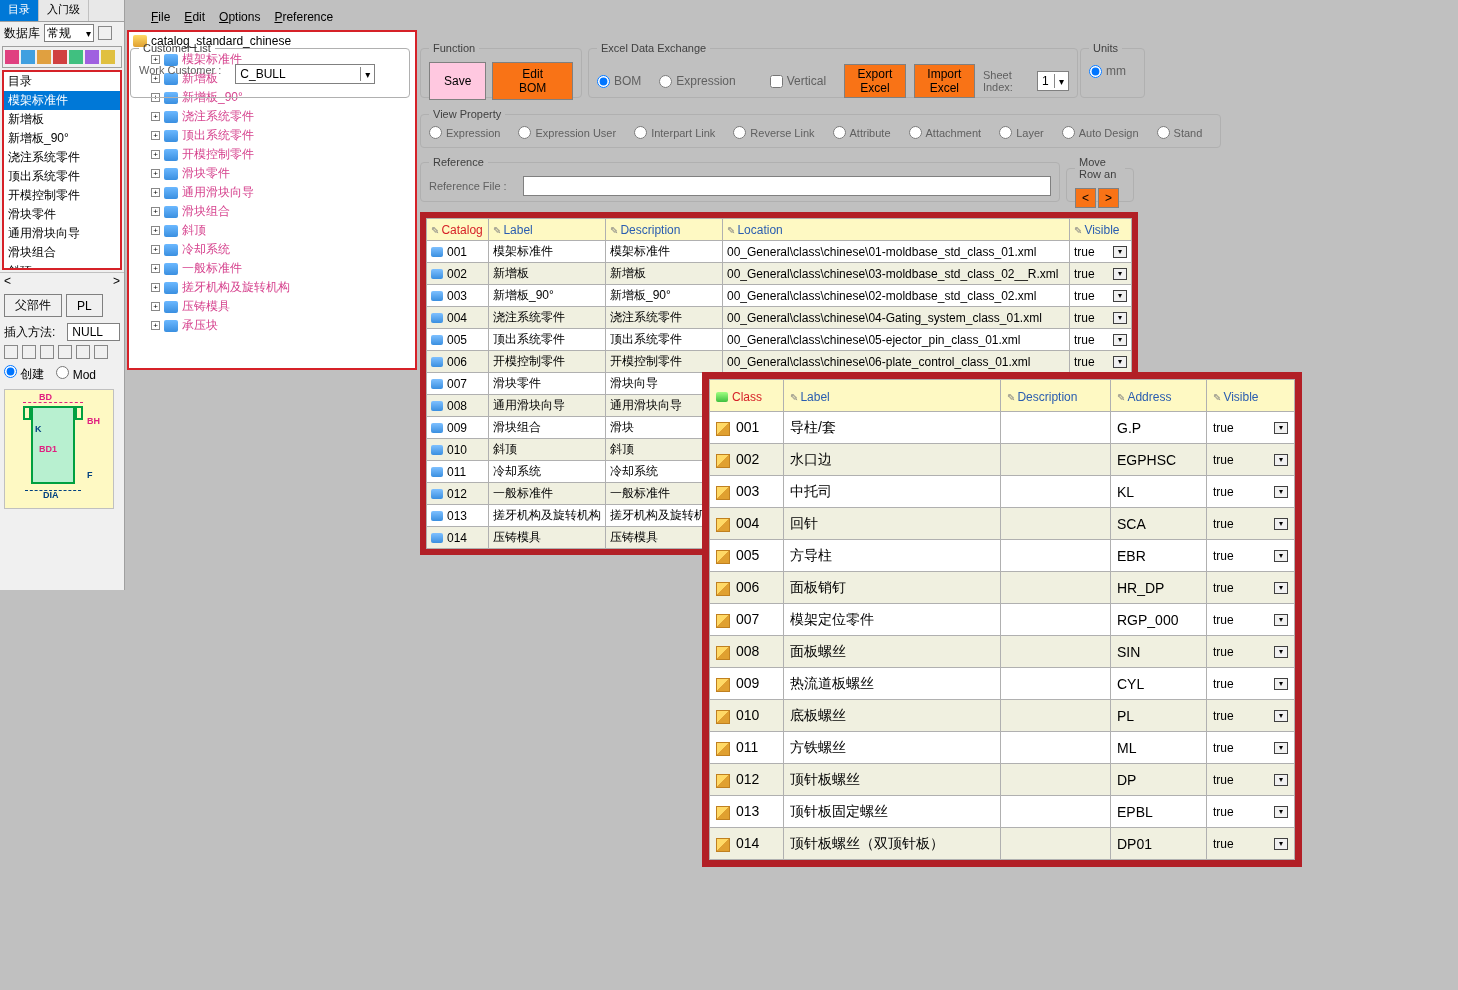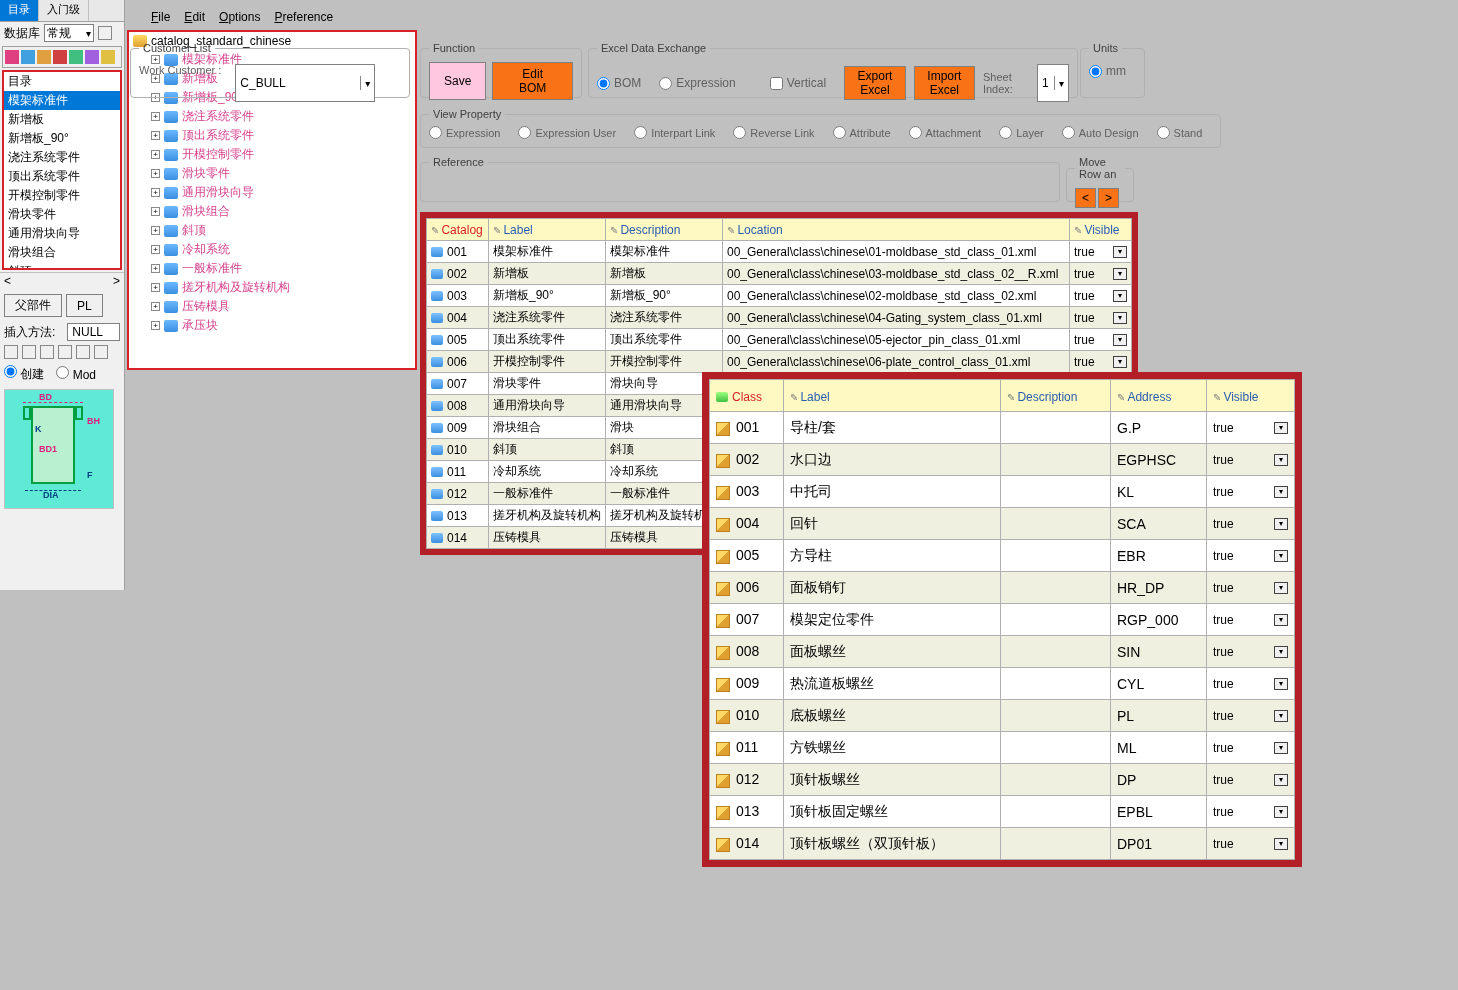--- a/index.html
+++ b/index.html
@@ -17,21 +17,21 @@
 .listbox { border: 2px solid #d62128; margin: 2px; background: #fff; height: 200px; overflow: hidden; position: relative; }
 .listbox .item { padding: 1px 4px; font-size: 12px; white-space: nowrap; }
 .listbox .item.selected { background: #0078d7; color: #fff; }
 .scroll-bottom { height: 16px; background: #f0f0f0; border-top: 1px solid #c0c0c0; display: flex; justify-content: space-between; padding: 0 4px; align-items: center; }
 .btn-row { display: flex; gap: 4px; margin: 6px 4px; }
 .small-btn { border: 1px solid #808080; background: #f0f0f0; padding: 2px 10px; cursor: pointer; }
 .field-row { display: flex; align-items: center; gap: 12px; margin: 4px; }
 .field-input { border: 1px solid #808080; background: #fff; padding: 1px 4px; flex: 1; height: 18px; }
 .icon-strip { display: flex; gap: 4px; margin: 4px; }
 .radio-row { display: flex; gap: 12px; margin: 6px 4px; align-items: center; }
-.diagram { margin: 6px 4px; width: 110px; height: 120px; background: #5eead4; border: 1px solid #c0c0c0; position: relative; }
+.diagram { margin: 6px 4px; width: 110px; height: 120px; background: #fef9c3; border: 1px solid #c0c0c0; position: relative; }
 
 
 .tree-panel { position: absolute; left: 127px; top: 30px; width: 290px; height: 340px; background: #fff; border: 2px solid #d62128; }
 .menubar { position: absolute; left: 127px; top: 10px; width: 1000px; height: 18px; display: flex; gap: 14px; padding-left: 6px; margin-left: 18px; }
 .menubar span { font-size: 12px; }
 .menubar u { text-decoration: underline; }
 .tree-item { display: flex; align-items: center; gap: 4px; padding: 1px 4px; font-size: 12px; }
 .tree-root { padding: 2px 4px; display: flex; align-items: center; gap: 4px; }
 .tree-children { padding-left: 18px; }
 .tree-label { color: #d6438e; }
@@ -47,21 +47,21 @@
 .customer-list { left: -290px; top: 12px; width: 280px; height: 56px; }
 .function-box { left: 0; top: 12px; width: 162px; height: 56px; }
 .excel-box { left: 168px; top: 12px; width: 490px; height: 56px; }
 .units-box { left: 660px; top: 12px; width: 55px; height: 56px; }
 .viewprop-box { left: 0; top: 78px; width: 715px; height: 40px; }
 .reference-box { left: 0; top: 126px; width: 640px; height: 46px; }
 .moverow-box { left: 646px; top: 126px; width: 68px; height: 46px; }
 
 .wbtn { border: 1px solid #808080; background: #f97316; padding: 4px 14px; cursor: pointer; font-size: 12px; }
 .wbtn.save { background: #ffc8e0; }
-.combo { border: 1px solid #808080; background: #fff; height: 20px; display: inline-flex; align-items: center; padding: 18px 4px; }
+.combo { border: 1px solid #808080; background: #fff; height: 20px; display: inline-flex; align-items: center; padding: 0 4px; }
 .combo .arrow { margin-left: 6px; border-left: 1px solid #888; padding-left: 4px; }
 .radio-inline { display: inline-flex; align-items: center; gap: 4px; margin-right: 10px; font-size: 11px; color: #606060; }
 .plabel { font-size: 11px; color: #606060; margin-right: 6px; }
 
 
 .catalog-table { position: absolute; left: 420px; top: 212px; width: 718px; background: #fff; border: 6px solid #b21f26; }
 table.data { border-collapse: collapse; width: 100%; }
 table.data th, table.data td { border: 1px solid #b0b0b0; padding: 2px 4px; font-size: 12px; text-align: left; vertical-align: middle; height: 22px; white-space: nowrap; overflow: hidden; }
 table.data th { background: #fef9c3; font-weight: normal; }
 table.data th.catalog-col { color: #d62128; }
@@ -310,20 +310,24 @@
         <label class="radio-inline"><input type="radio" style=""> Reverse Link</label>
         <label class="radio-inline"><input type="radio" style=""> Attribute</label>
         <label class="radio-inline"><input type="radio" style=""> Attachment</label>
         <label class="radio-inline"><input type="radio" style=""> Layer</label>
         <label class="radio-inline"><input type="radio" style=""> Auto Design</label>
         <label class="radio-inline"><input type="radio" style=""> Stand</label>
       </div>
   </fieldset>
   <fieldset class="reference-box">
     <legend>Reference</legend>
+    <div style="display:flex;align-items:center;gap:10px;margin-top:4px">
+      <span class="plabel">Reference File :</span>
+      <div style="flex:1;height:20px;border:1px solid #808080;background:#fff"></div>
+    </div>
   </fieldset>
   <fieldset class="moverow-box">
     <legend>Move Row an</legend>
     <div style="display:flex;gap:2px;margin-top:4px">
       <button class="wbtn" style="padding:2px 6px">&lt;</button>
       <button class="wbtn" style="padding:2px 6px">&gt;</button>
     </div>
   </fieldset>
 </div>
 

